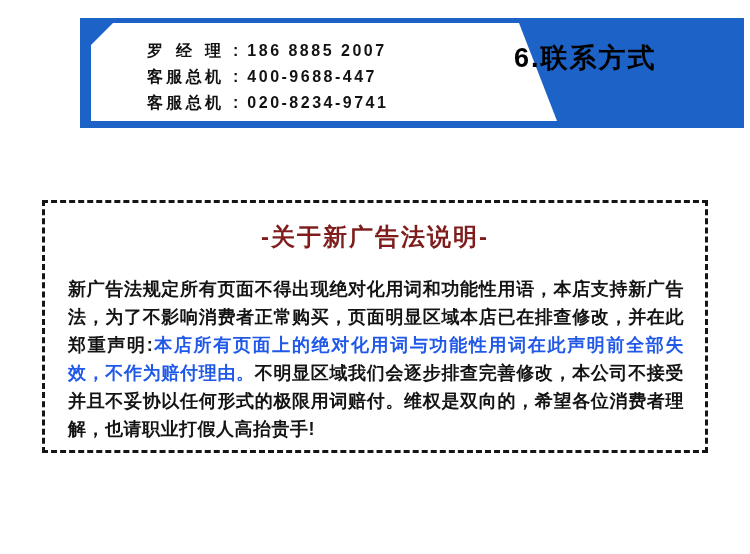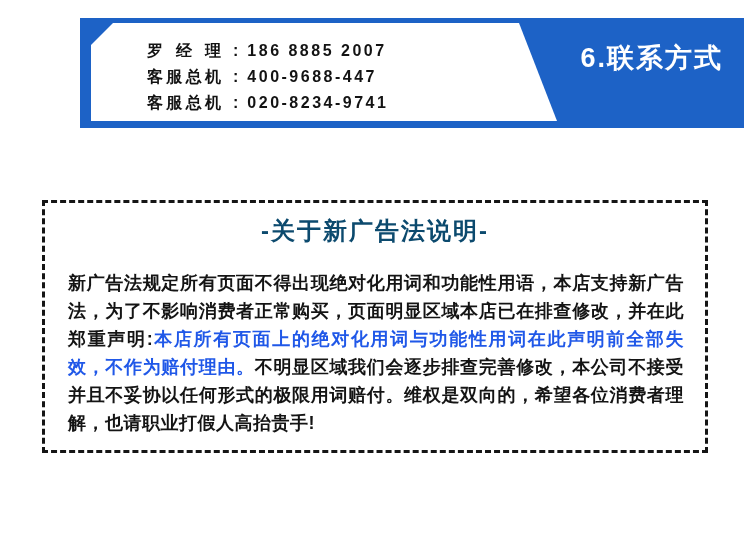--- a/index.html
+++ b/index.html
@@ -44,22 +44,21 @@
     letter-spacing: 2px;
   }
   .contact-row .c-colon { display: inline-block; margin: 0 9px 0 10px; }
   .contact-row .c-value { letter-spacing: 2.5px; }
 
   .banner-title-block {
     position: absolute;
     right: 0; top: 24px;
     width: 230px;
     padding-right: 21px;
-    text-align: right;
-    color: #ffffff;
+    color: #000000;
   }
   .banner-title {
     font-size: 27px;
     font-weight: bold;
     letter-spacing: 2px;
     line-height: 32px;
     white-space: nowrap;
   }
   .banner-subtitle {
     margin-top: 4px;
@@ -71,26 +70,26 @@
 
   
   .disclaimer-box {
     position: absolute;
     left: 42px; top: 200px;
     width: 666px; height: 253px;
     border: 3px dashed #151515;
     background: #ffffff;
   }
   .disclaimer-title {
-    margin-top: 13px;
+    margin-top: 19px;
     text-align: center;
     font-size: 24px;
     font-weight: bold;
     letter-spacing: 2px;
-    color: #0c4a6e;
+    color: #7f1d1d;
     line-height: 30px;
   }
   .disclaimer-text {
     margin: 23px 21px 0 23px;
     font-size: 18px;
     line-height: 28px;
     letter-spacing: 0.5px;
     color: #141414;
     text-align: justify;
     font-weight: 700;

